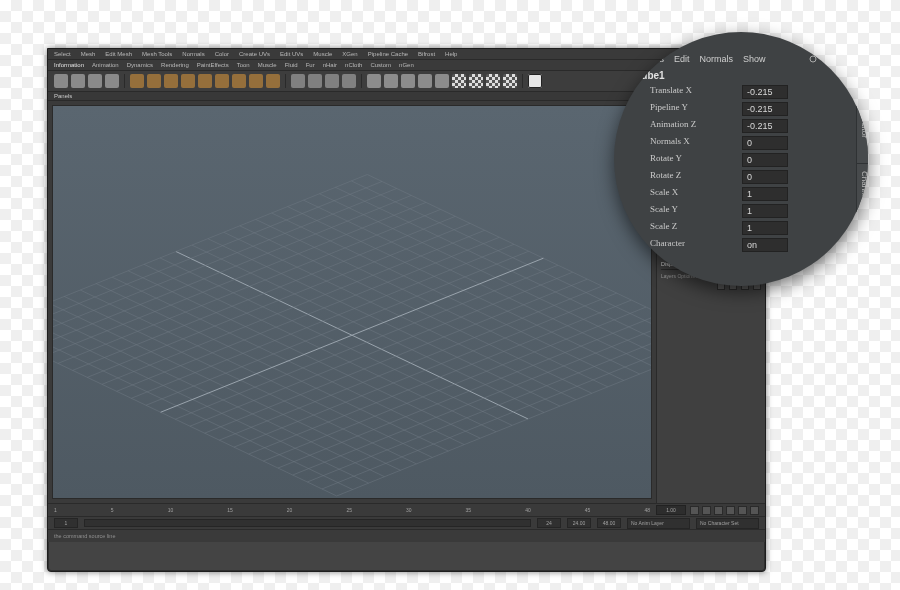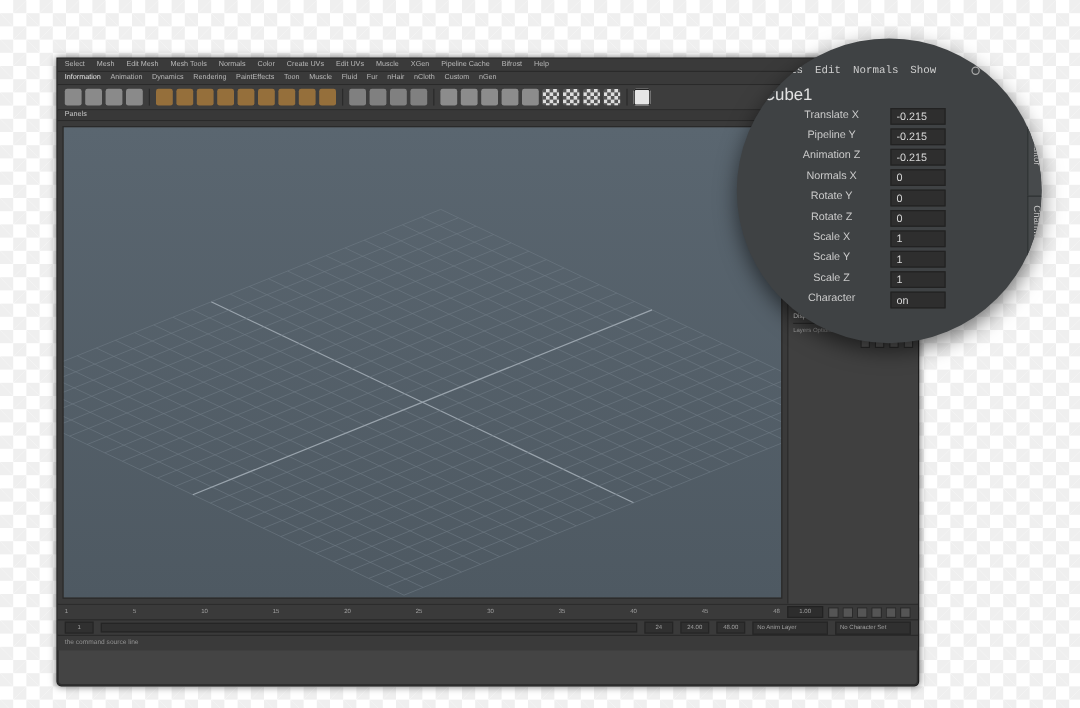--- a/index.html
+++ b/index.html
@@ -64,26 +64,26 @@
   .mag{
     position:absolute;left:614px;top:32px;width:254px;height:254px;border-radius:50%;
     background:#3f4244;box-shadow:0 6px 18px rgba(0,0,0,.55);overflow:hidden;
     color:#cfcfcf;
   }
   .mag .mag-inner{position:absolute;left:12px;right:10px;top:18px;bottom:14px;font-size:9px;}
   .mag .title-row{display:flex;justify-content:space-between;align-items:center;padding-bottom:4px;border-bottom:1px solid #2f3234;}
   .mag .title-row .title{color:#d8d8d8;font-size:10px;}
   .mag .title-row .wnd-ico{display:flex;gap:4px;}
   .mag .title-row .wnd-ico span{width:8px;height:8px;display:block;}
-  .mag .menu-row{display:flex;gap:10px;align-items:flex-end;padding:4px 0 2px 0;color:#cfcfcf;font-size:9px;font-family:Liberation Mono, monospace;}
+  .mag .menu-row{display:flex;gap:10px;align-items:flex-end;padding:4px 0 2px 0;color:#cfcfcf;font-size:9px;}
   .mag .menu-row .grow{flex:1;}
   .mag .menu-row .ico{width:10px;height:10px;}
-  .mag .objname{padding:4px 0 4px 2px;font-size:14px;color:#e2e2e2;}
+  .mag .objname{padding:4px 0 4px 2px;font-size:10px;color:#e2e2e2;font-weight:bold;}
   .mag .attrs{display:grid;grid-template-columns:88px 46px;row-gap:3px;column-gap:4px;margin-left:24px;}
-  .mag .attrs .lbl{text-align:center;color:#cacaca;font-size:9px;padding-right:2px;}
+  .mag .attrs .lbl{text-align:left;color:#cacaca;font-size:9px;padding-right:2px;font-family:Liberation Serif, serif;}
   .mag .attrs .val{background:#2e2e2e;border:1px solid #222;color:#d8d8d8;padding:0 4px;font-size:9px;height:12px;line-height:12px;}
   .mag .vtabs{position:absolute;right:-2px;top:28px;bottom:20px;width:14px;display:flex;flex-direction:column;}
   .mag .vtab{flex:1;background:#474a4c;border-left:1px solid #2f3234;writing-mode:vertical-rl;text-orientation:mixed;font-size:8px;text-align:center;padding:4px 1px;color:#bdbdbd;}
   .mag .vtab+.vtab{border-top:1px solid #2f3234;}
   .frame-field{width:28px;height:8px;background:#2d2d2d;border:1px solid #222;text-align:center;line-height:8px;margin-left:6px;}
   .play-ctrls{display:flex;gap:3px;margin-left:4px;}
   .play-ctrls div{width:7px;height:7px;background:#555;border:1px solid #2a2a2a;}
 </style>
 </head>
 <body>

